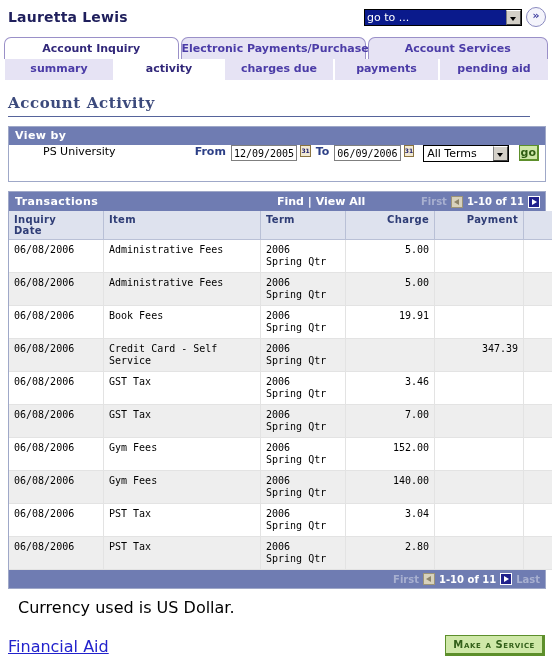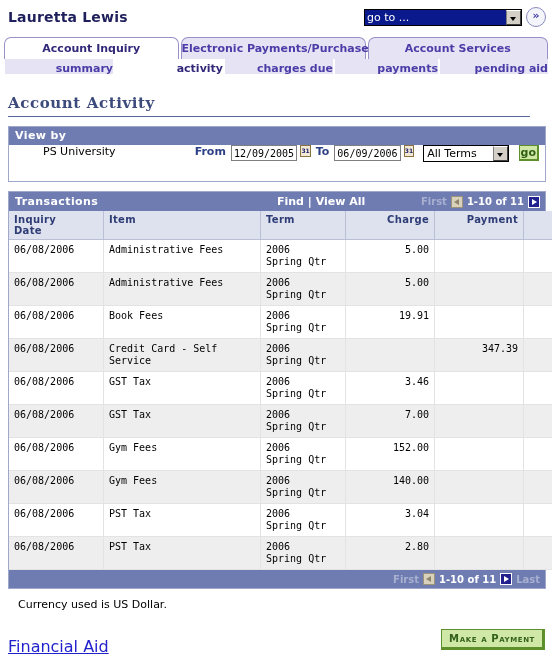--- a/index.html
+++ b/index.html
@@ -120,23 +120,23 @@
   .tab-2 { width: 182px; }
 
   
   .subtabrow {
     display: flex;
     margin: 0 2px 0 4px;
     height: 21px;
     border-bottom: 1px solid #ffffff;
   }
   .subtab {
-    height: 15px;
+    height: 21px;
     line-height: 20px;
-    text-align: right;
+    text-align: center;
     font-size: 11px;
     font-weight: bold;
     color: #4b3ca7;
     background: #e6e3f4;
     border-left: 1px solid #ffffff;
     border-right: 1px solid #ffffff;
     box-sizing: border-box;
     white-space: nowrap;
   }
   .subtab.active {
@@ -390,21 +390,21 @@
     justify-content: flex-end;
     padding-right: 5px;
     gap: 4px;
     font-size: 10px;
     font-weight: bold;
   }
 
   
   .currency-note {
     margin: 9px 0 18px 18px;
-    font-size: 11px;
+    font-size: 16px;
     color: #000000;
   }
   .pay-btn-row {
     margin: 9px 7px 0 0;
     display: flex;
     justify-content: flex-end;
   }
   .pay-btn {
     background: #cfe8a8;
     border: 1px solid #5d8f2b;
@@ -632,15 +632,15 @@
     <span class="nav-count">1-10 of 11</span>
     <span class="arrow-box enabled">
         <i class="tri tri-r"></i>
       </span>
     <span class="nav-word disabled">Last</span>
   </div>
 </div>
 
 <div class="currency-note">Currency used is US Dollar.</div>
 <div class="pay-btn-row">
-  <div class="pay-btn">Make a Payment</div>
+  <div class="pay-btn">Make a Service</div>
 </div>
 <div class="fin-aid">Financial Aid</div>
 
 </body></html>

